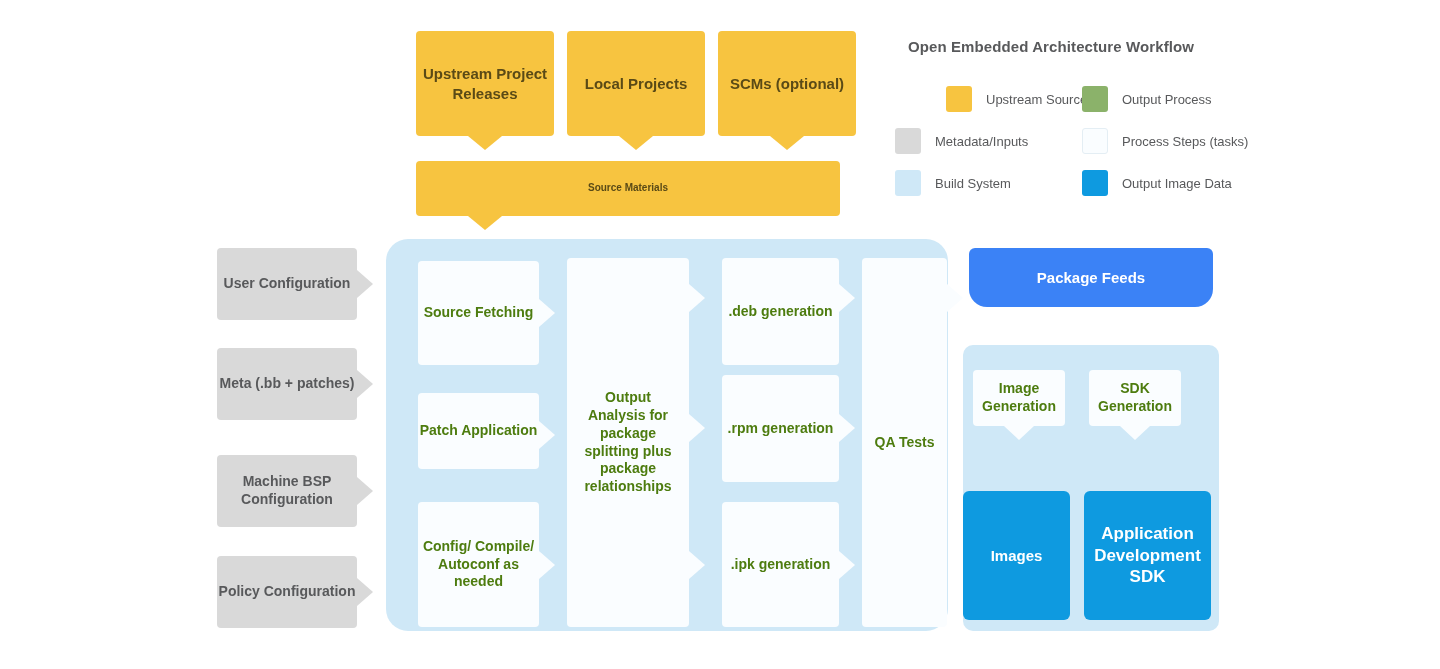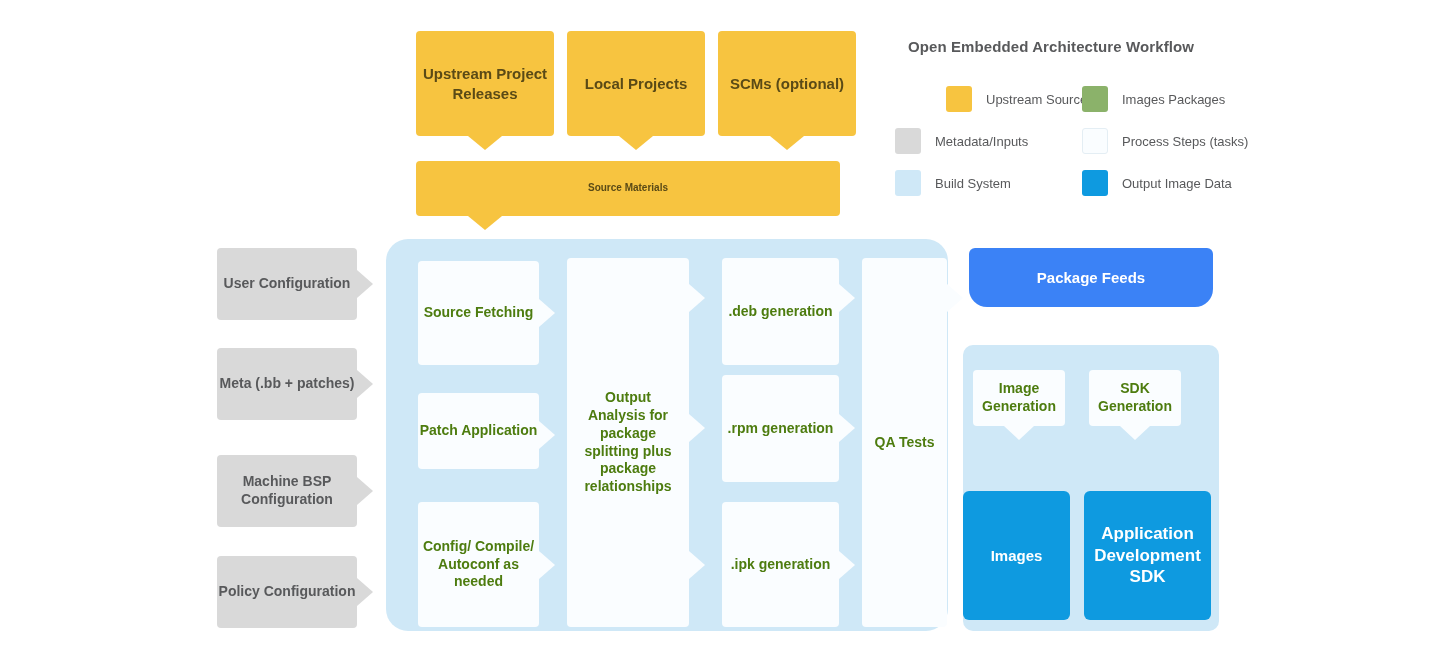--- a/index.html
+++ b/index.html
@@ -211,21 +211,21 @@
   <div class="legend-item" id="lg-metadata">
     <div class="swatch" style="background:#d9d9d9"></div>
     <div class="legend-label">Metadata/Inputs</div>
   </div>
   <div class="legend-item" id="lg-build">
     <div class="swatch" style="background:#cfe8f7"></div>
     <div class="legend-label">Build System</div>
   </div>
   <div class="legend-item" id="lg-output-pkg">
     <div class="swatch" style="background:#8bb26a"></div>
-    <div class="legend-label">Images Packages</div>
+    <div class="legend-label">Output Process</div>
   </div>
   <div class="legend-item" id="lg-process">
     <div class="swatch outline" style="background:#fafdff"></div>
     <div class="legend-label">Process Steps (tasks)</div>
   </div>
   <div class="legend-item" id="lg-output-img">
     <div class="swatch" style="background:#0e9ae0"></div>
     <div class="legend-label">Output Image Data</div>
   </div>
 

